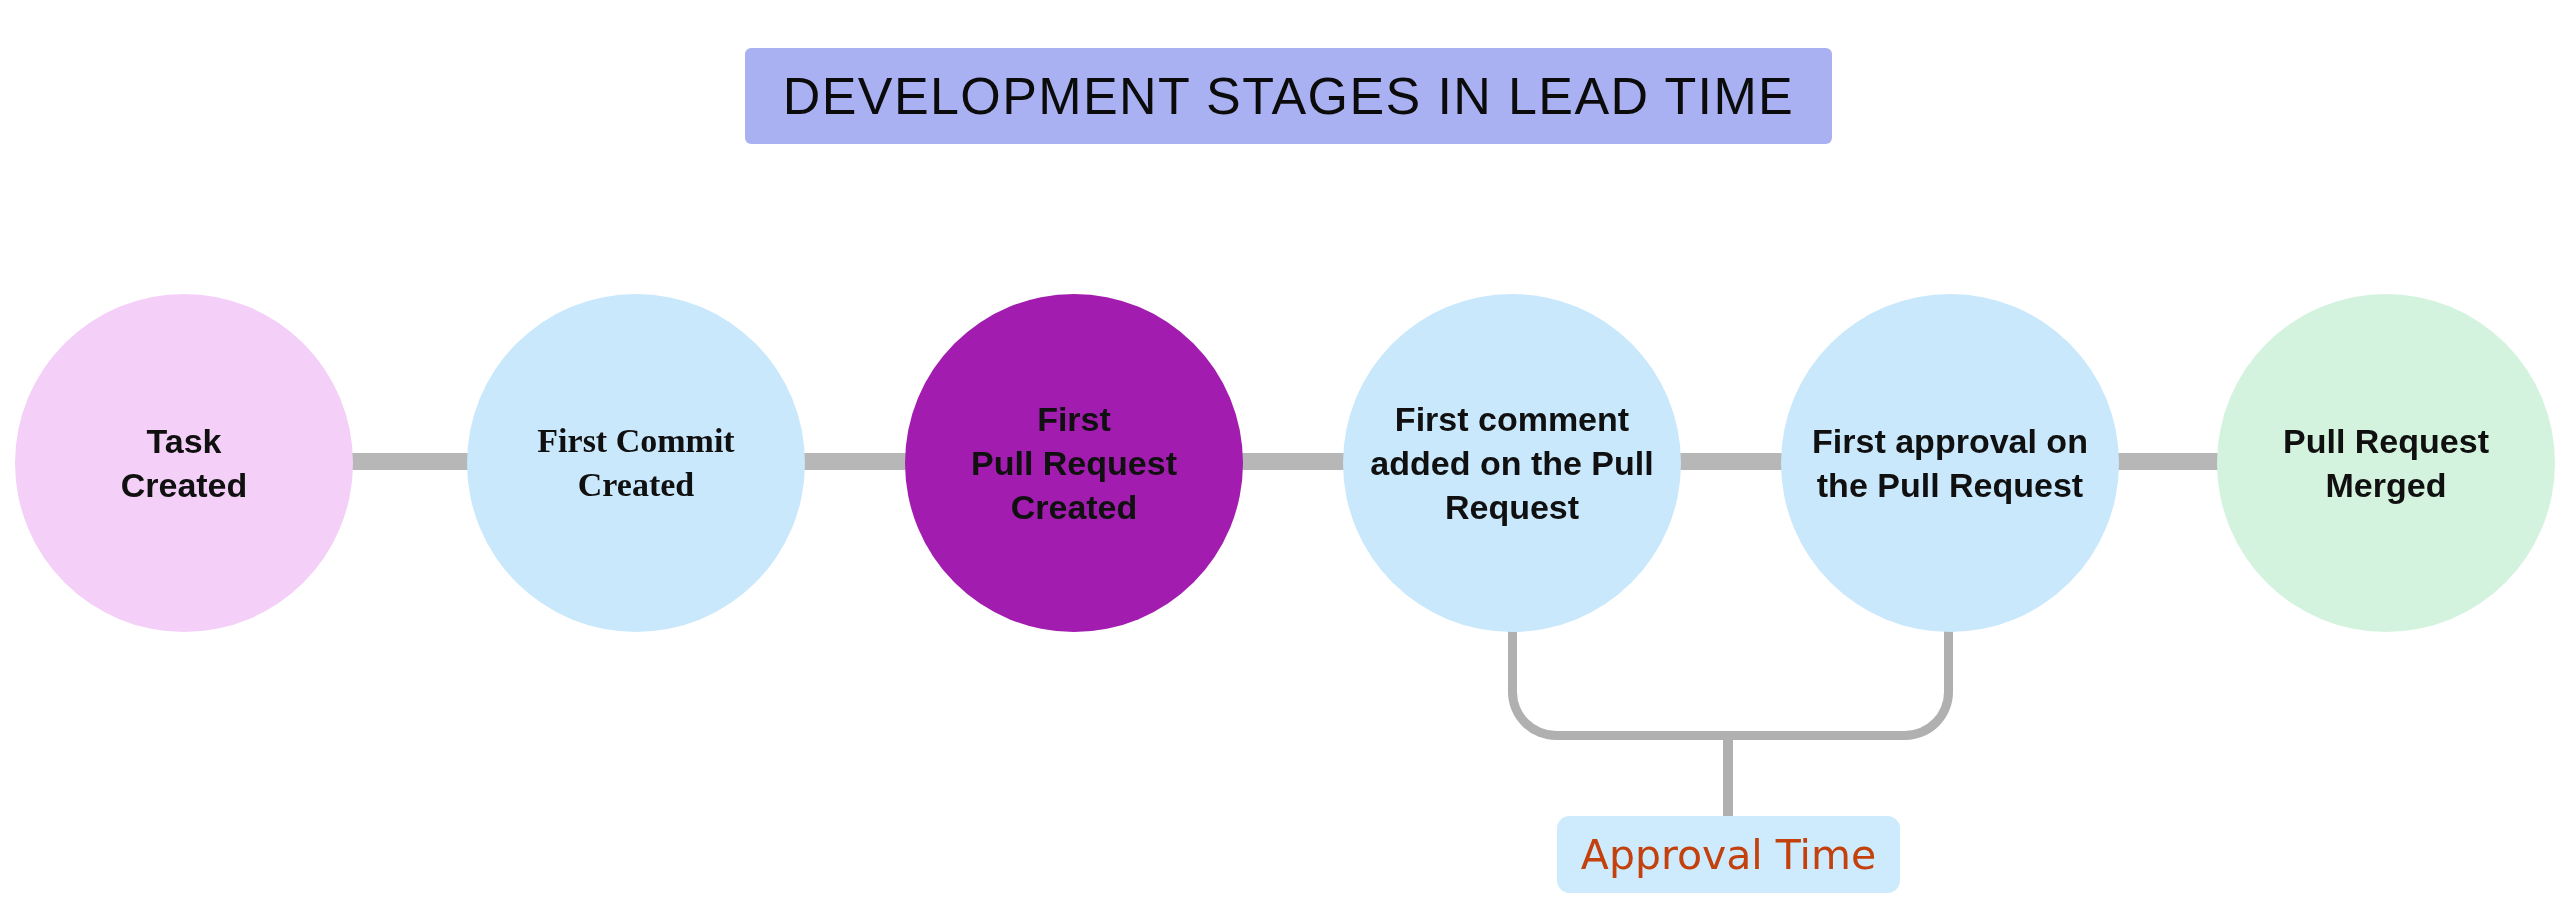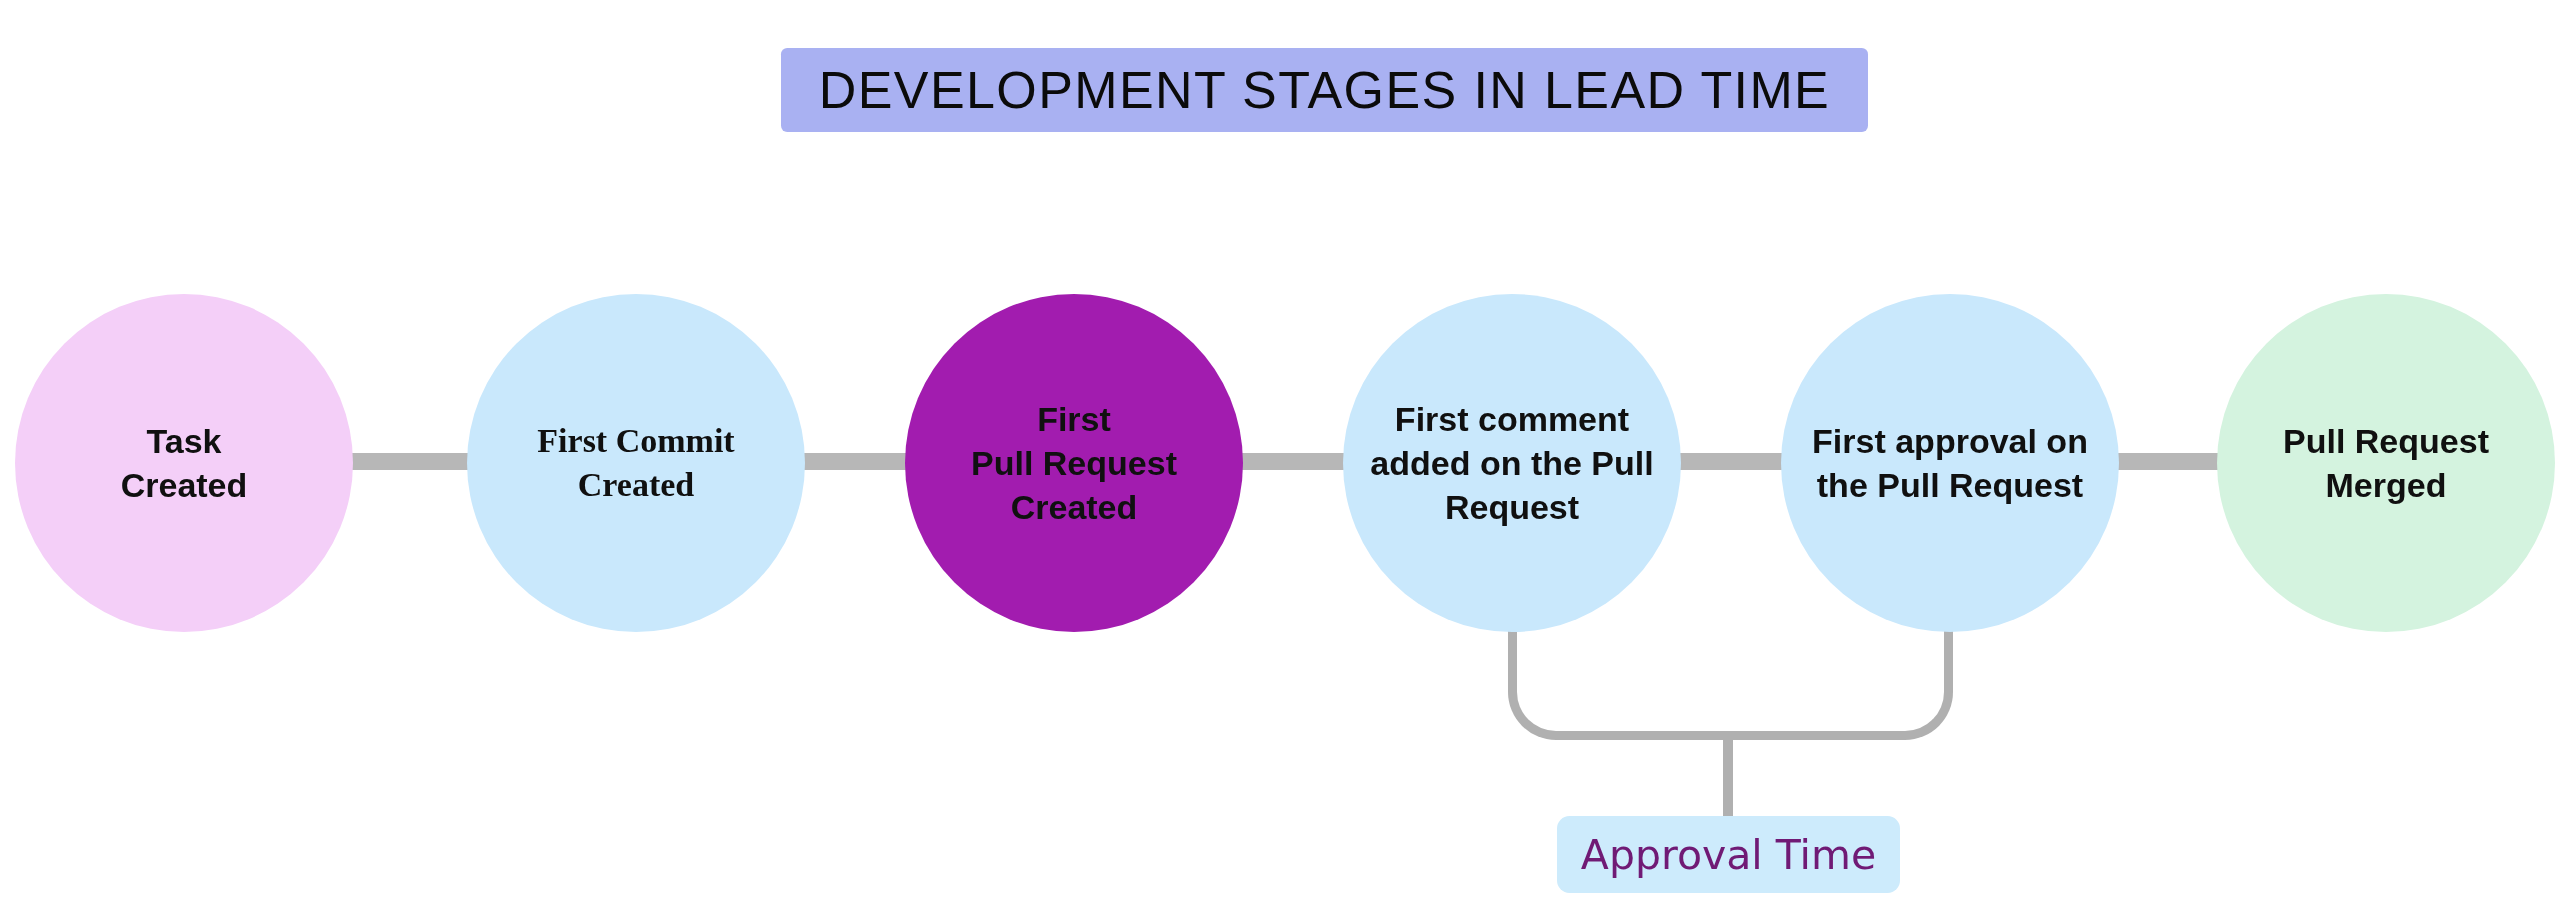--- a/index.html
+++ b/index.html
@@ -10,23 +10,23 @@
     background: #ffffff;
     overflow: hidden;
     font-family: "Liberation Sans", sans-serif;
     color: #111111;
   }
 
   
   .title-box {
     position: absolute;
     left: 745px; top: 48px;
-    width: 1087px; height: 84px;
+    width: 1087px; height: 96px;
     border-radius: 6.2px;
-    display: flex; align-items: center; justify-content: center; margin-left: 36px;
+    display: flex; align-items: center; justify-content: center;
   }
   .title-box .title-text {
     font-size: 52px;
     font-weight: 400;
     letter-spacing: 1.4px;
     white-space: nowrap;
     color: #0b0b0b;
   }
 
   
@@ -87,21 +87,21 @@
     left: 1557px; top: 816px;
     width: 343px; height: 77px;
     border-radius: 12.4px;
     display: flex; align-items: center; justify-content: center;
     z-index: 2;
   }
   .annotation-box .annotation-text {
     font-family: "DejaVu Sans", sans-serif;
     font-size: 41px;
     font-weight: 400;
-    color: #701a75;
+    color: #c2410c;
     white-space: nowrap;
   }
 </style>
 </head>
 <body>
 
 <div class="canvas">
 
   <div class="title-box" style="background: rgb(169, 177, 242);">
     <span class="title-text">DEVELOPMENT STAGES IN LEAD TIME</span>

